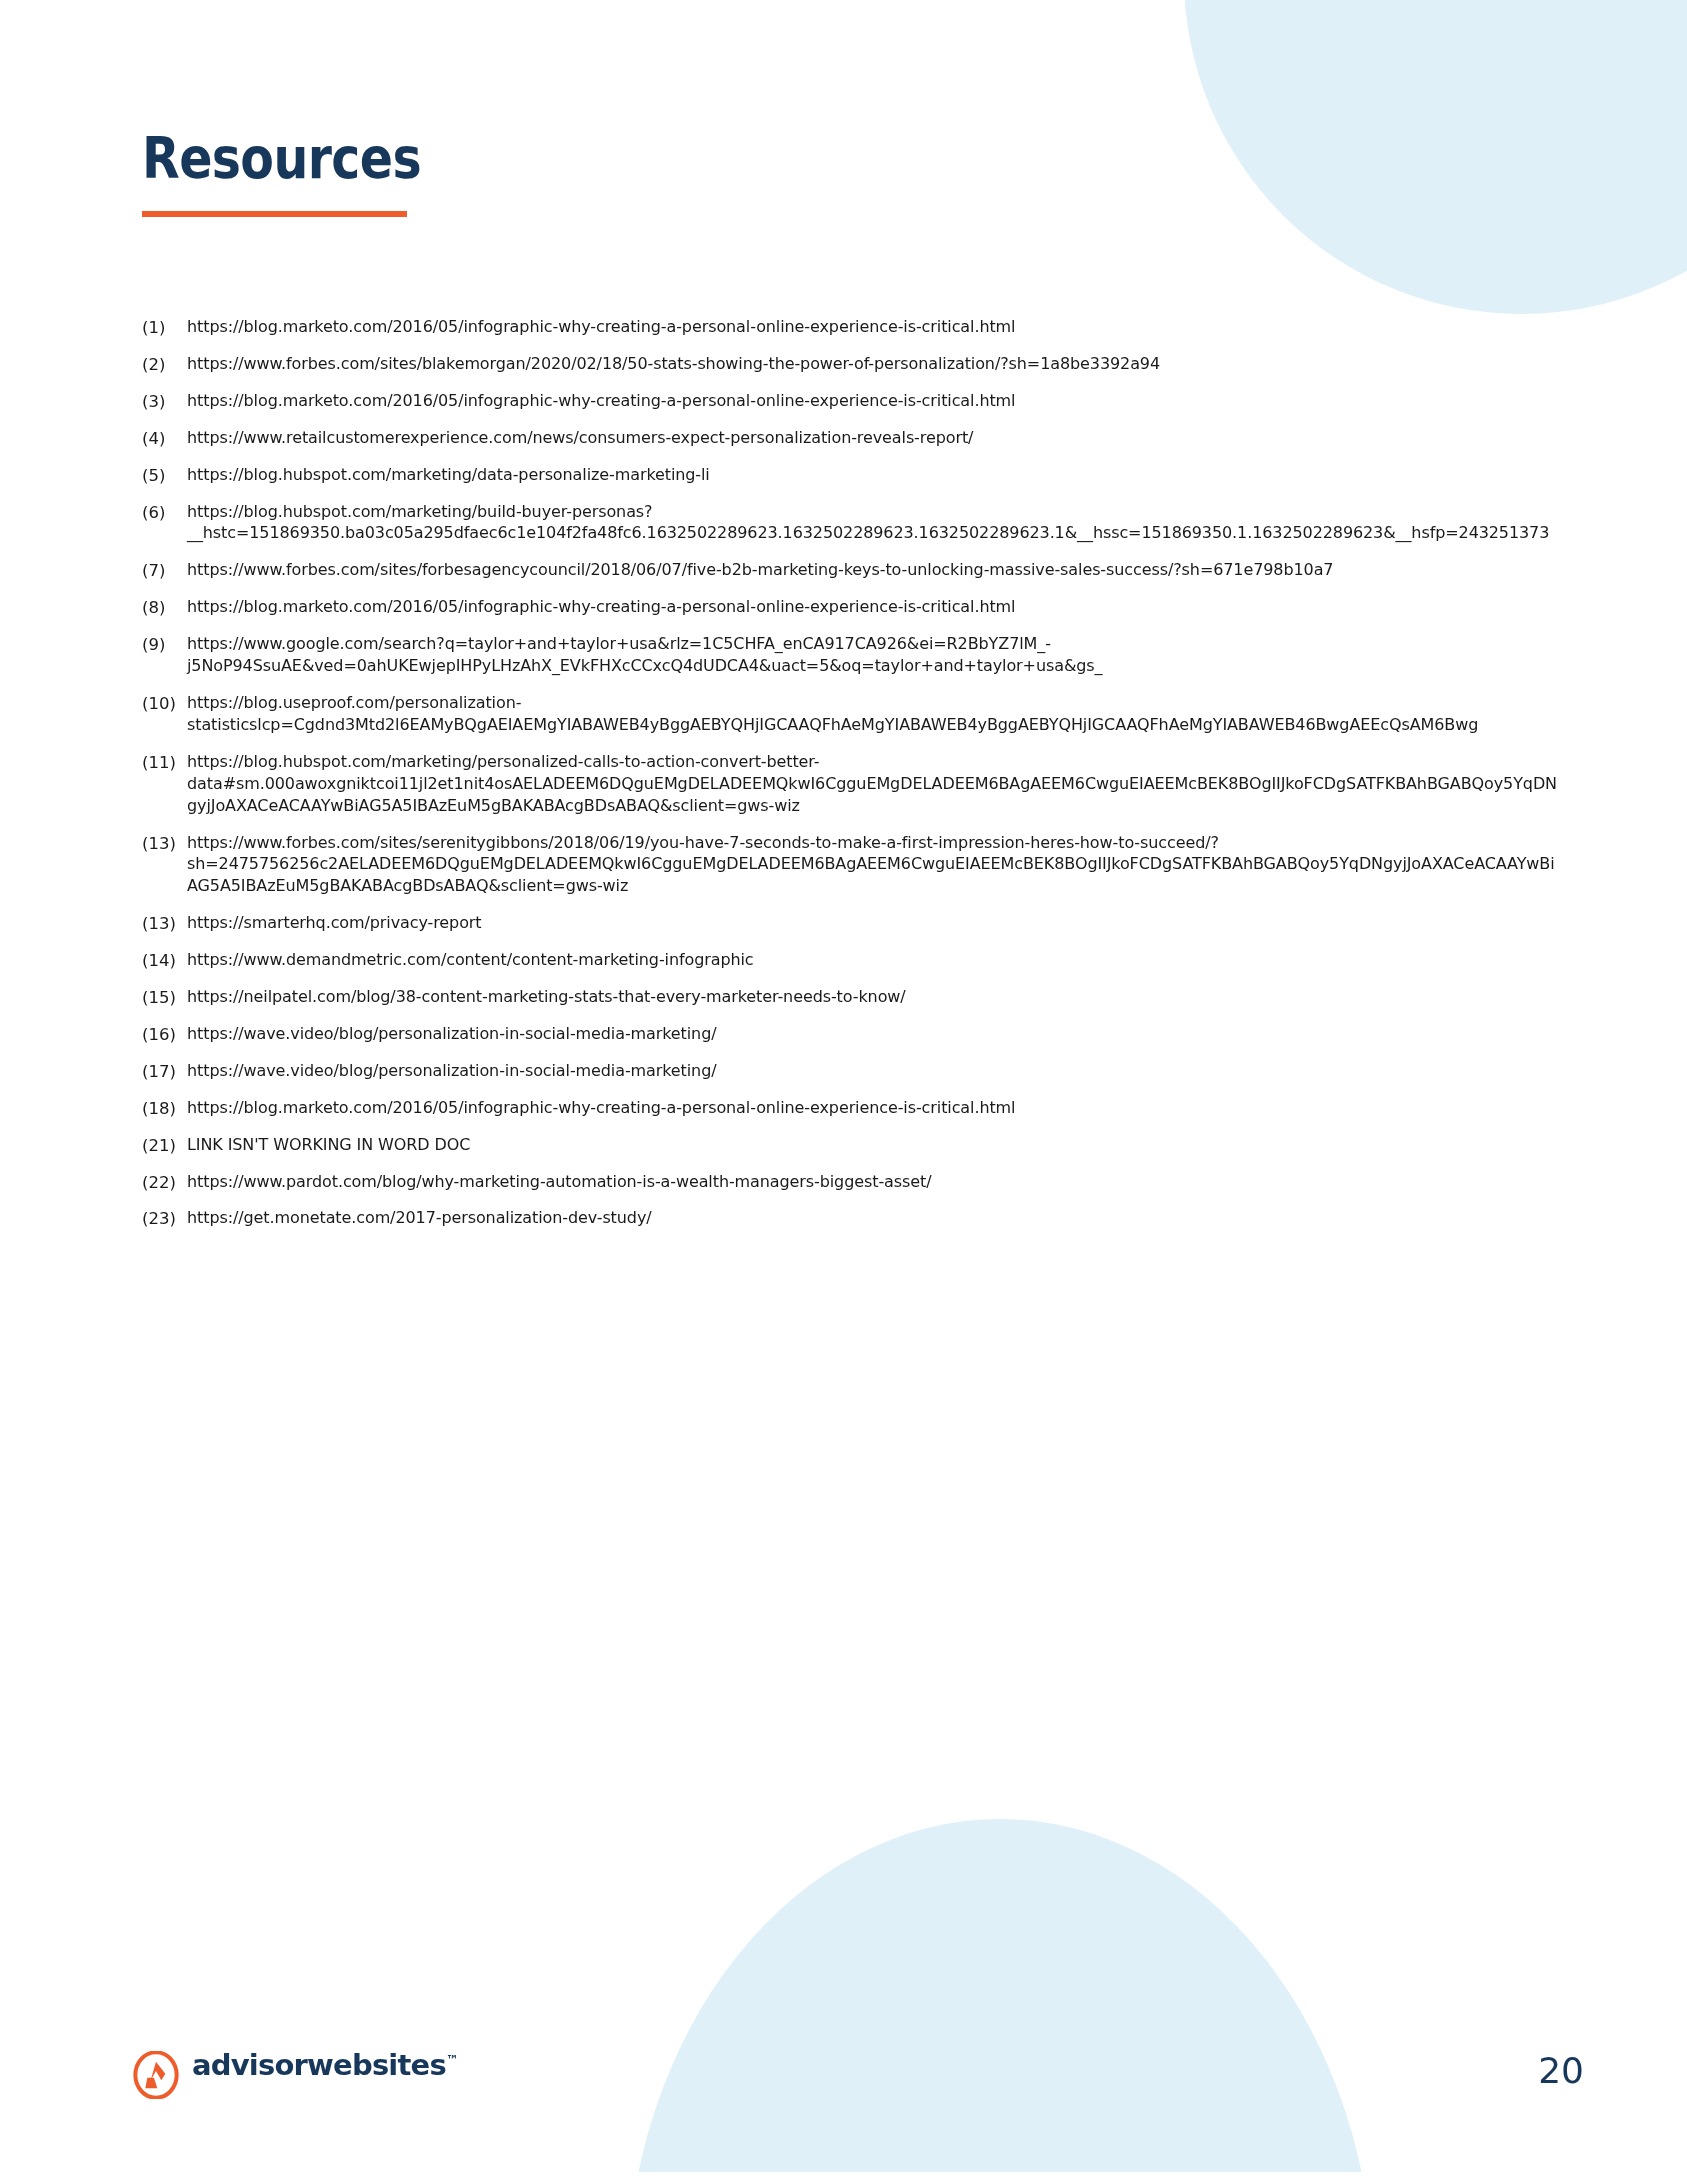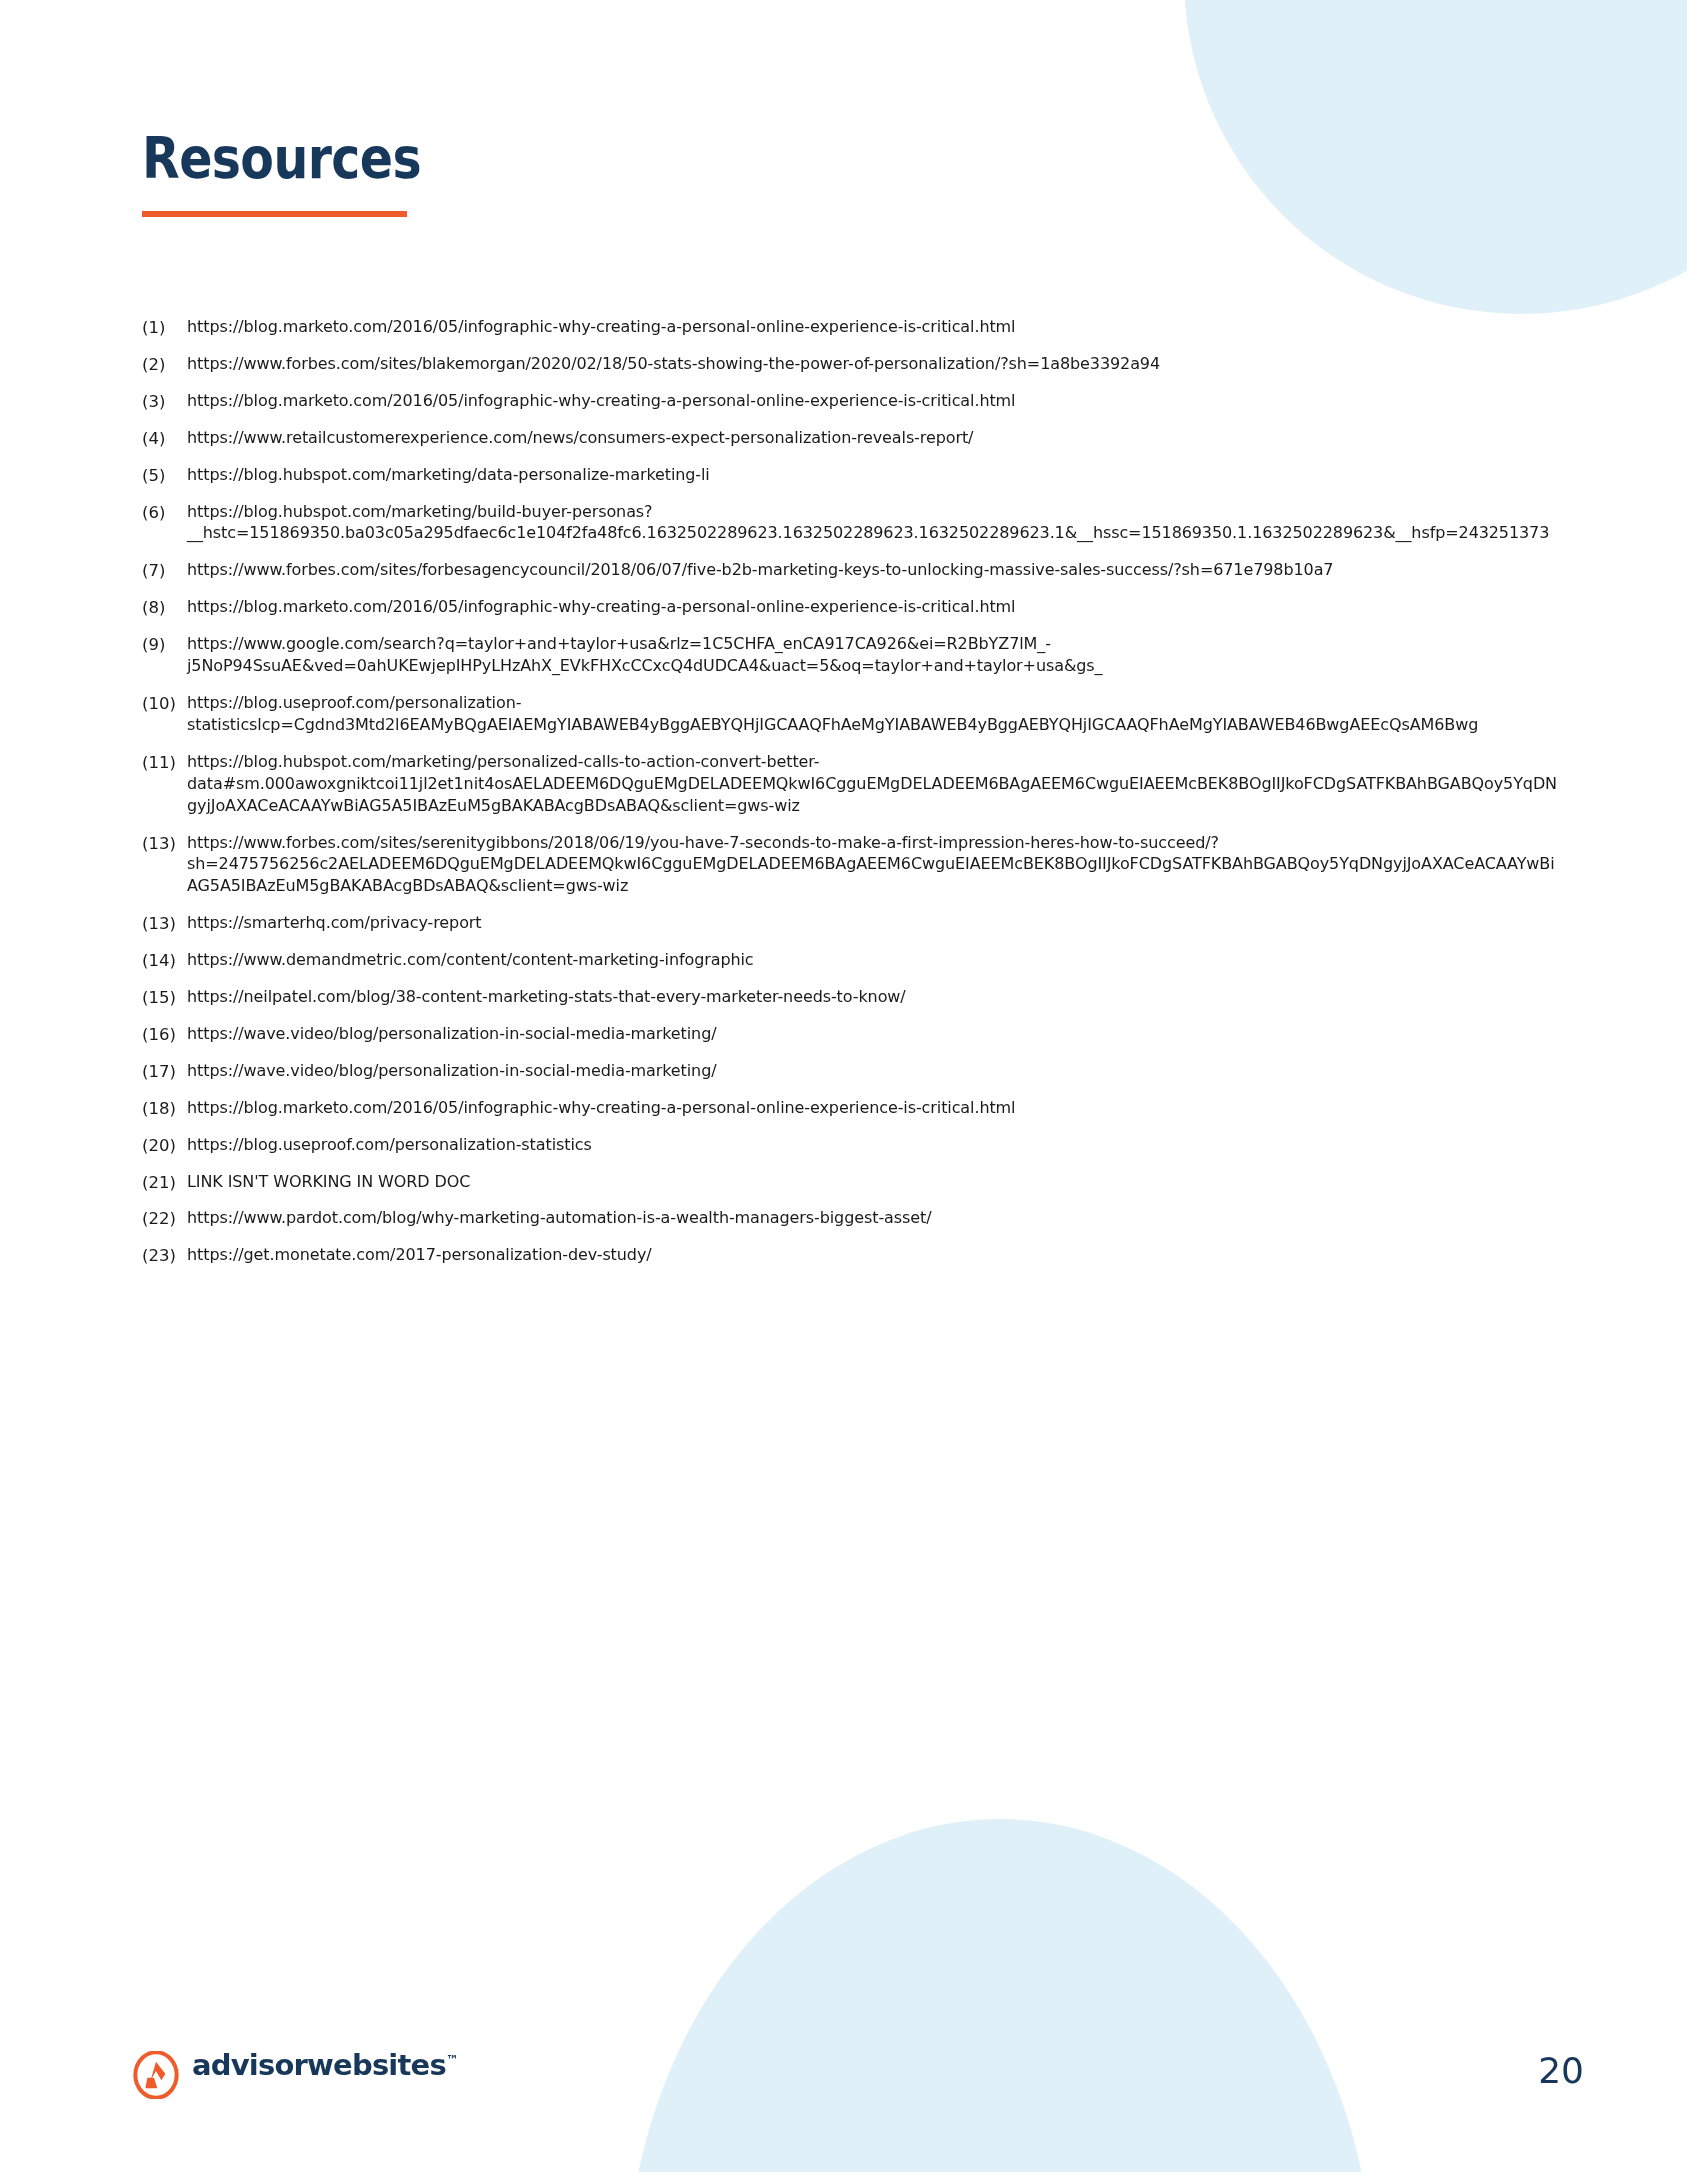--- a/index.html
+++ b/index.html
@@ -260,24 +260,20 @@
         <div class="ref-num">(17)</div>
         <div class="ref-text">https://wave.video/blog/personalization-in-social-media-marketing/</div>
       </div>
 
       <div class="ref-item">
         <div class="ref-num">(18)</div>
         <div class="ref-text">https://blog.marketo.com/2016/05/infographic-why-creating-a-personal-online-experience-is-critical.html</div>
       </div>
 
 
-      <div class="ref-item">
-        <div class="ref-num">(20)</div>
-        <div class="ref-text">https://blog.useproof.com/personalization-statistics</div>
-      </div>
 
       <div class="ref-item">
         <div class="ref-num">(21)</div>
         <div class="ref-text">LINK ISN'T WORKING IN WORD DOC</div>
       </div>
 
       <div class="ref-item">
         <div class="ref-num">(22)</div>
         <div class="ref-text">https://www.pardot.com/blog/why-marketing-automation-is-a-wealth-managers-biggest-asset/</div>
       </div>

